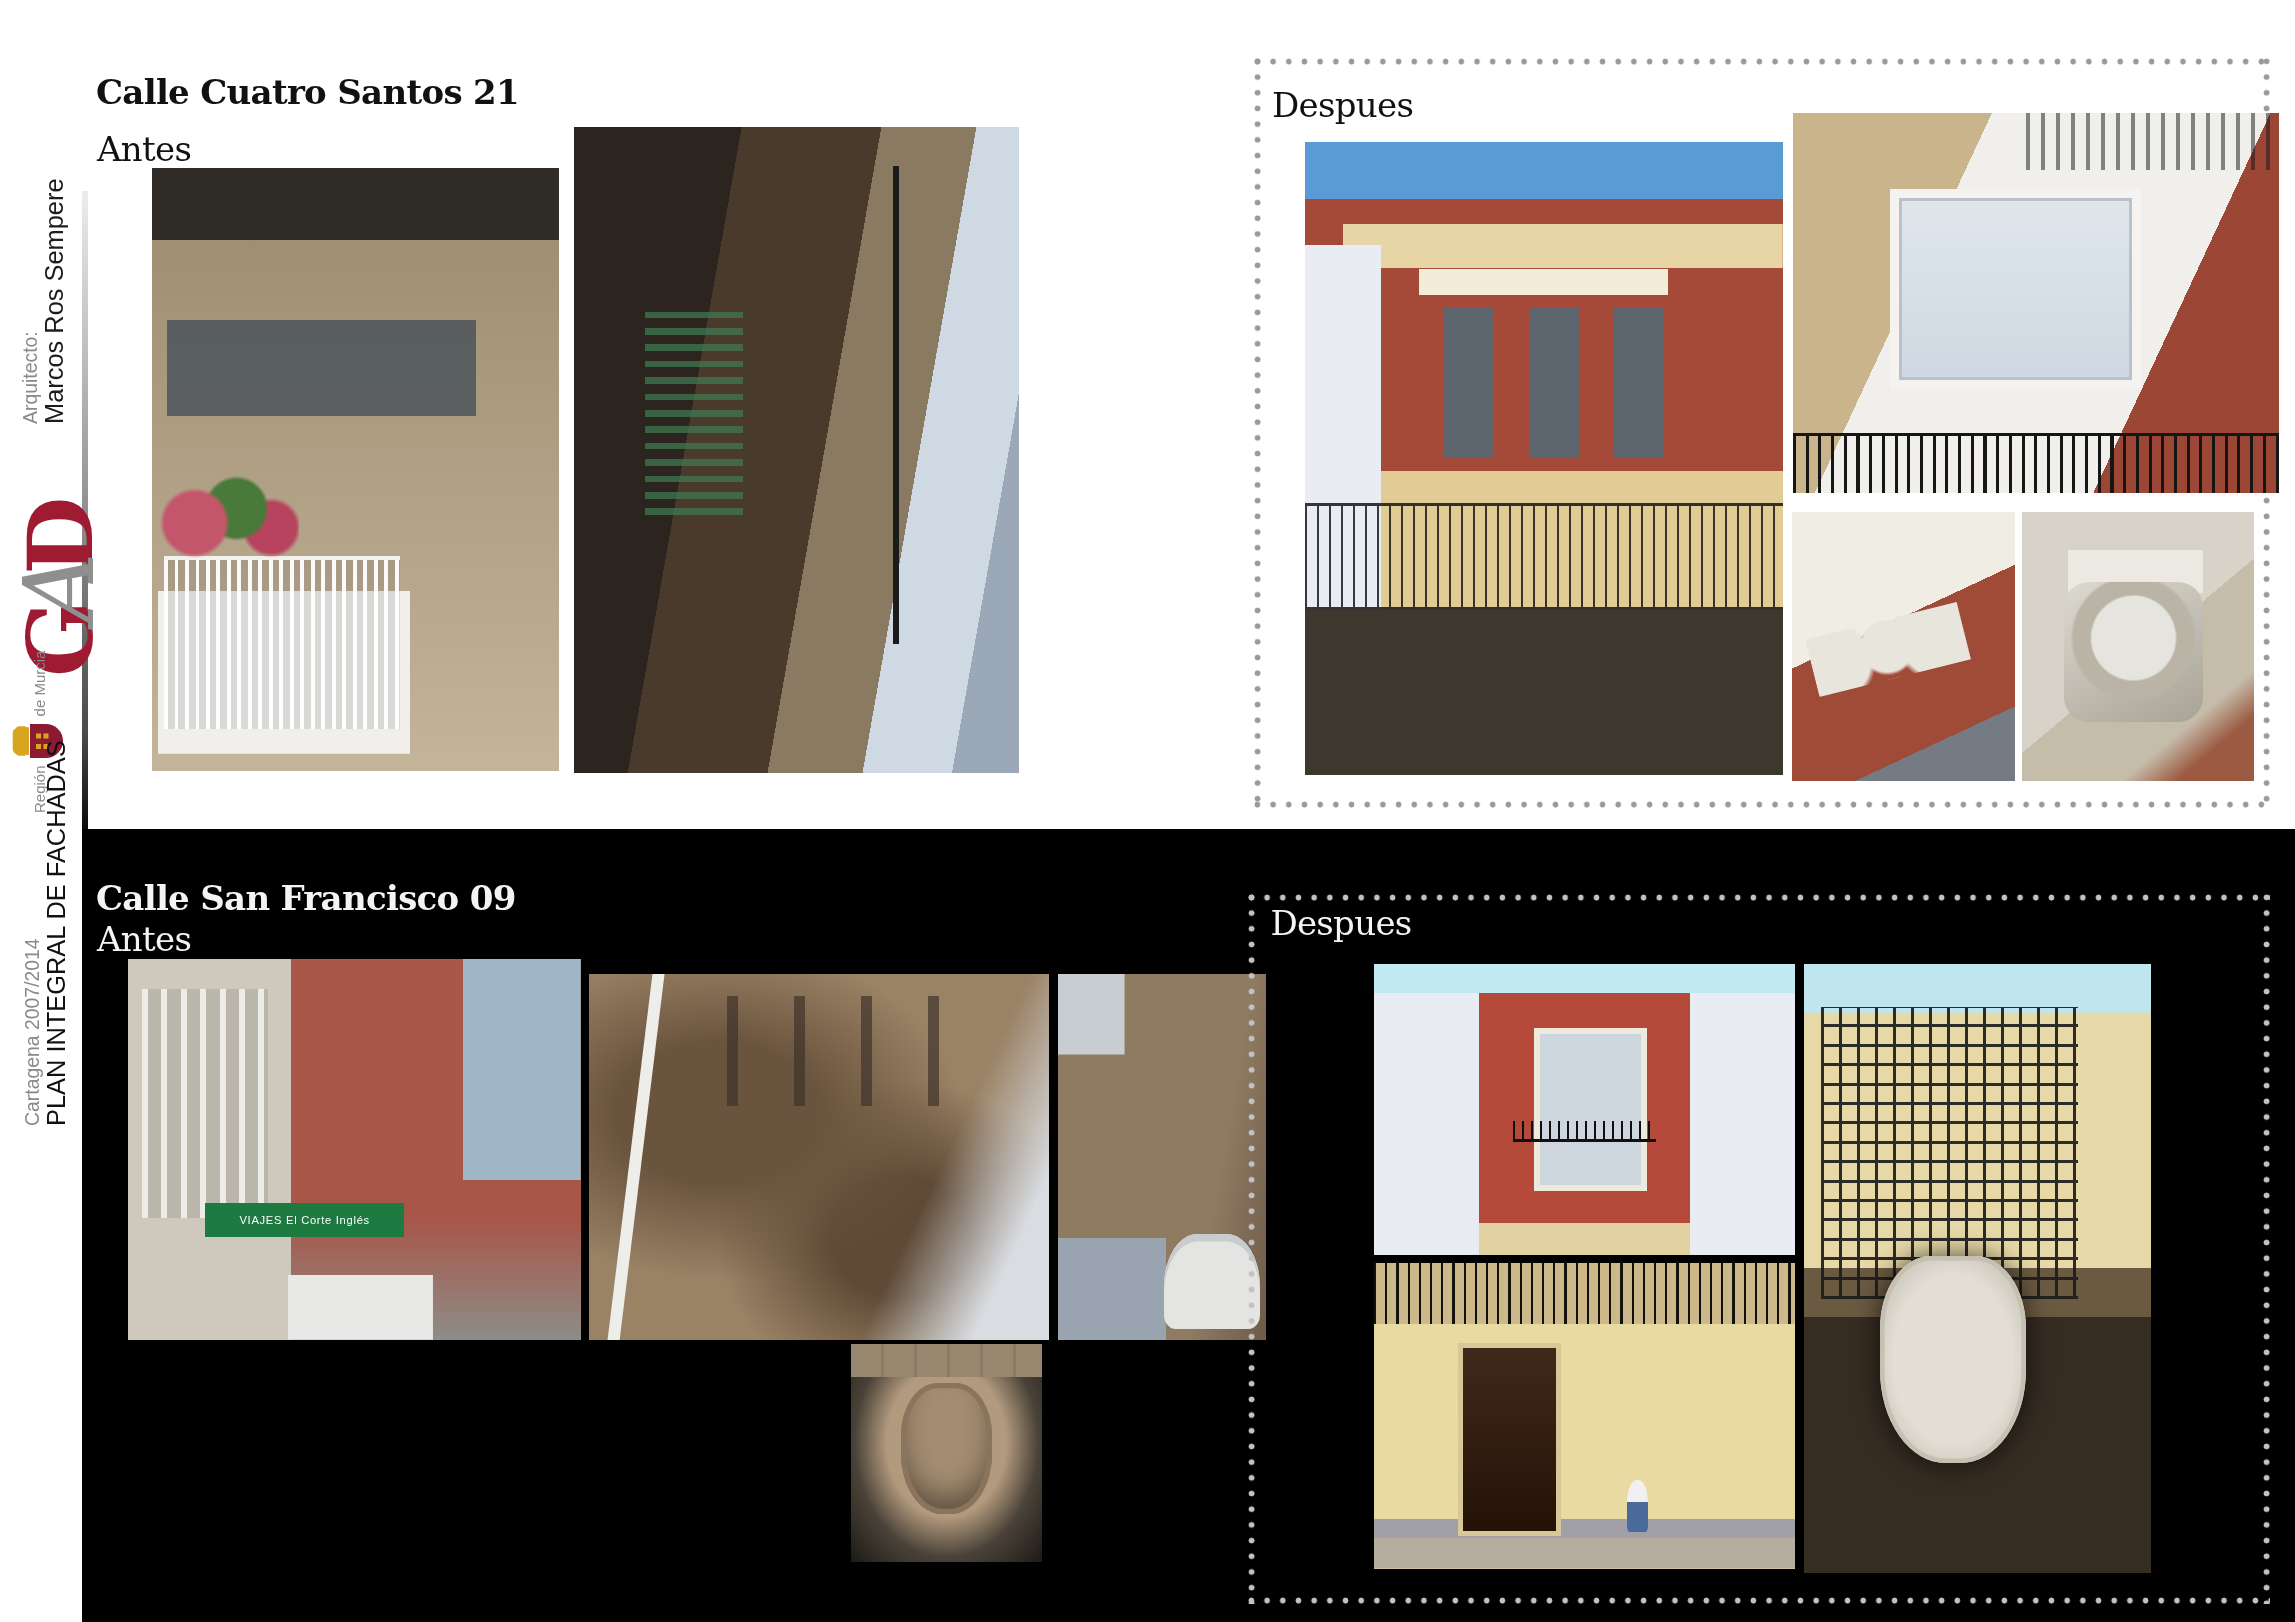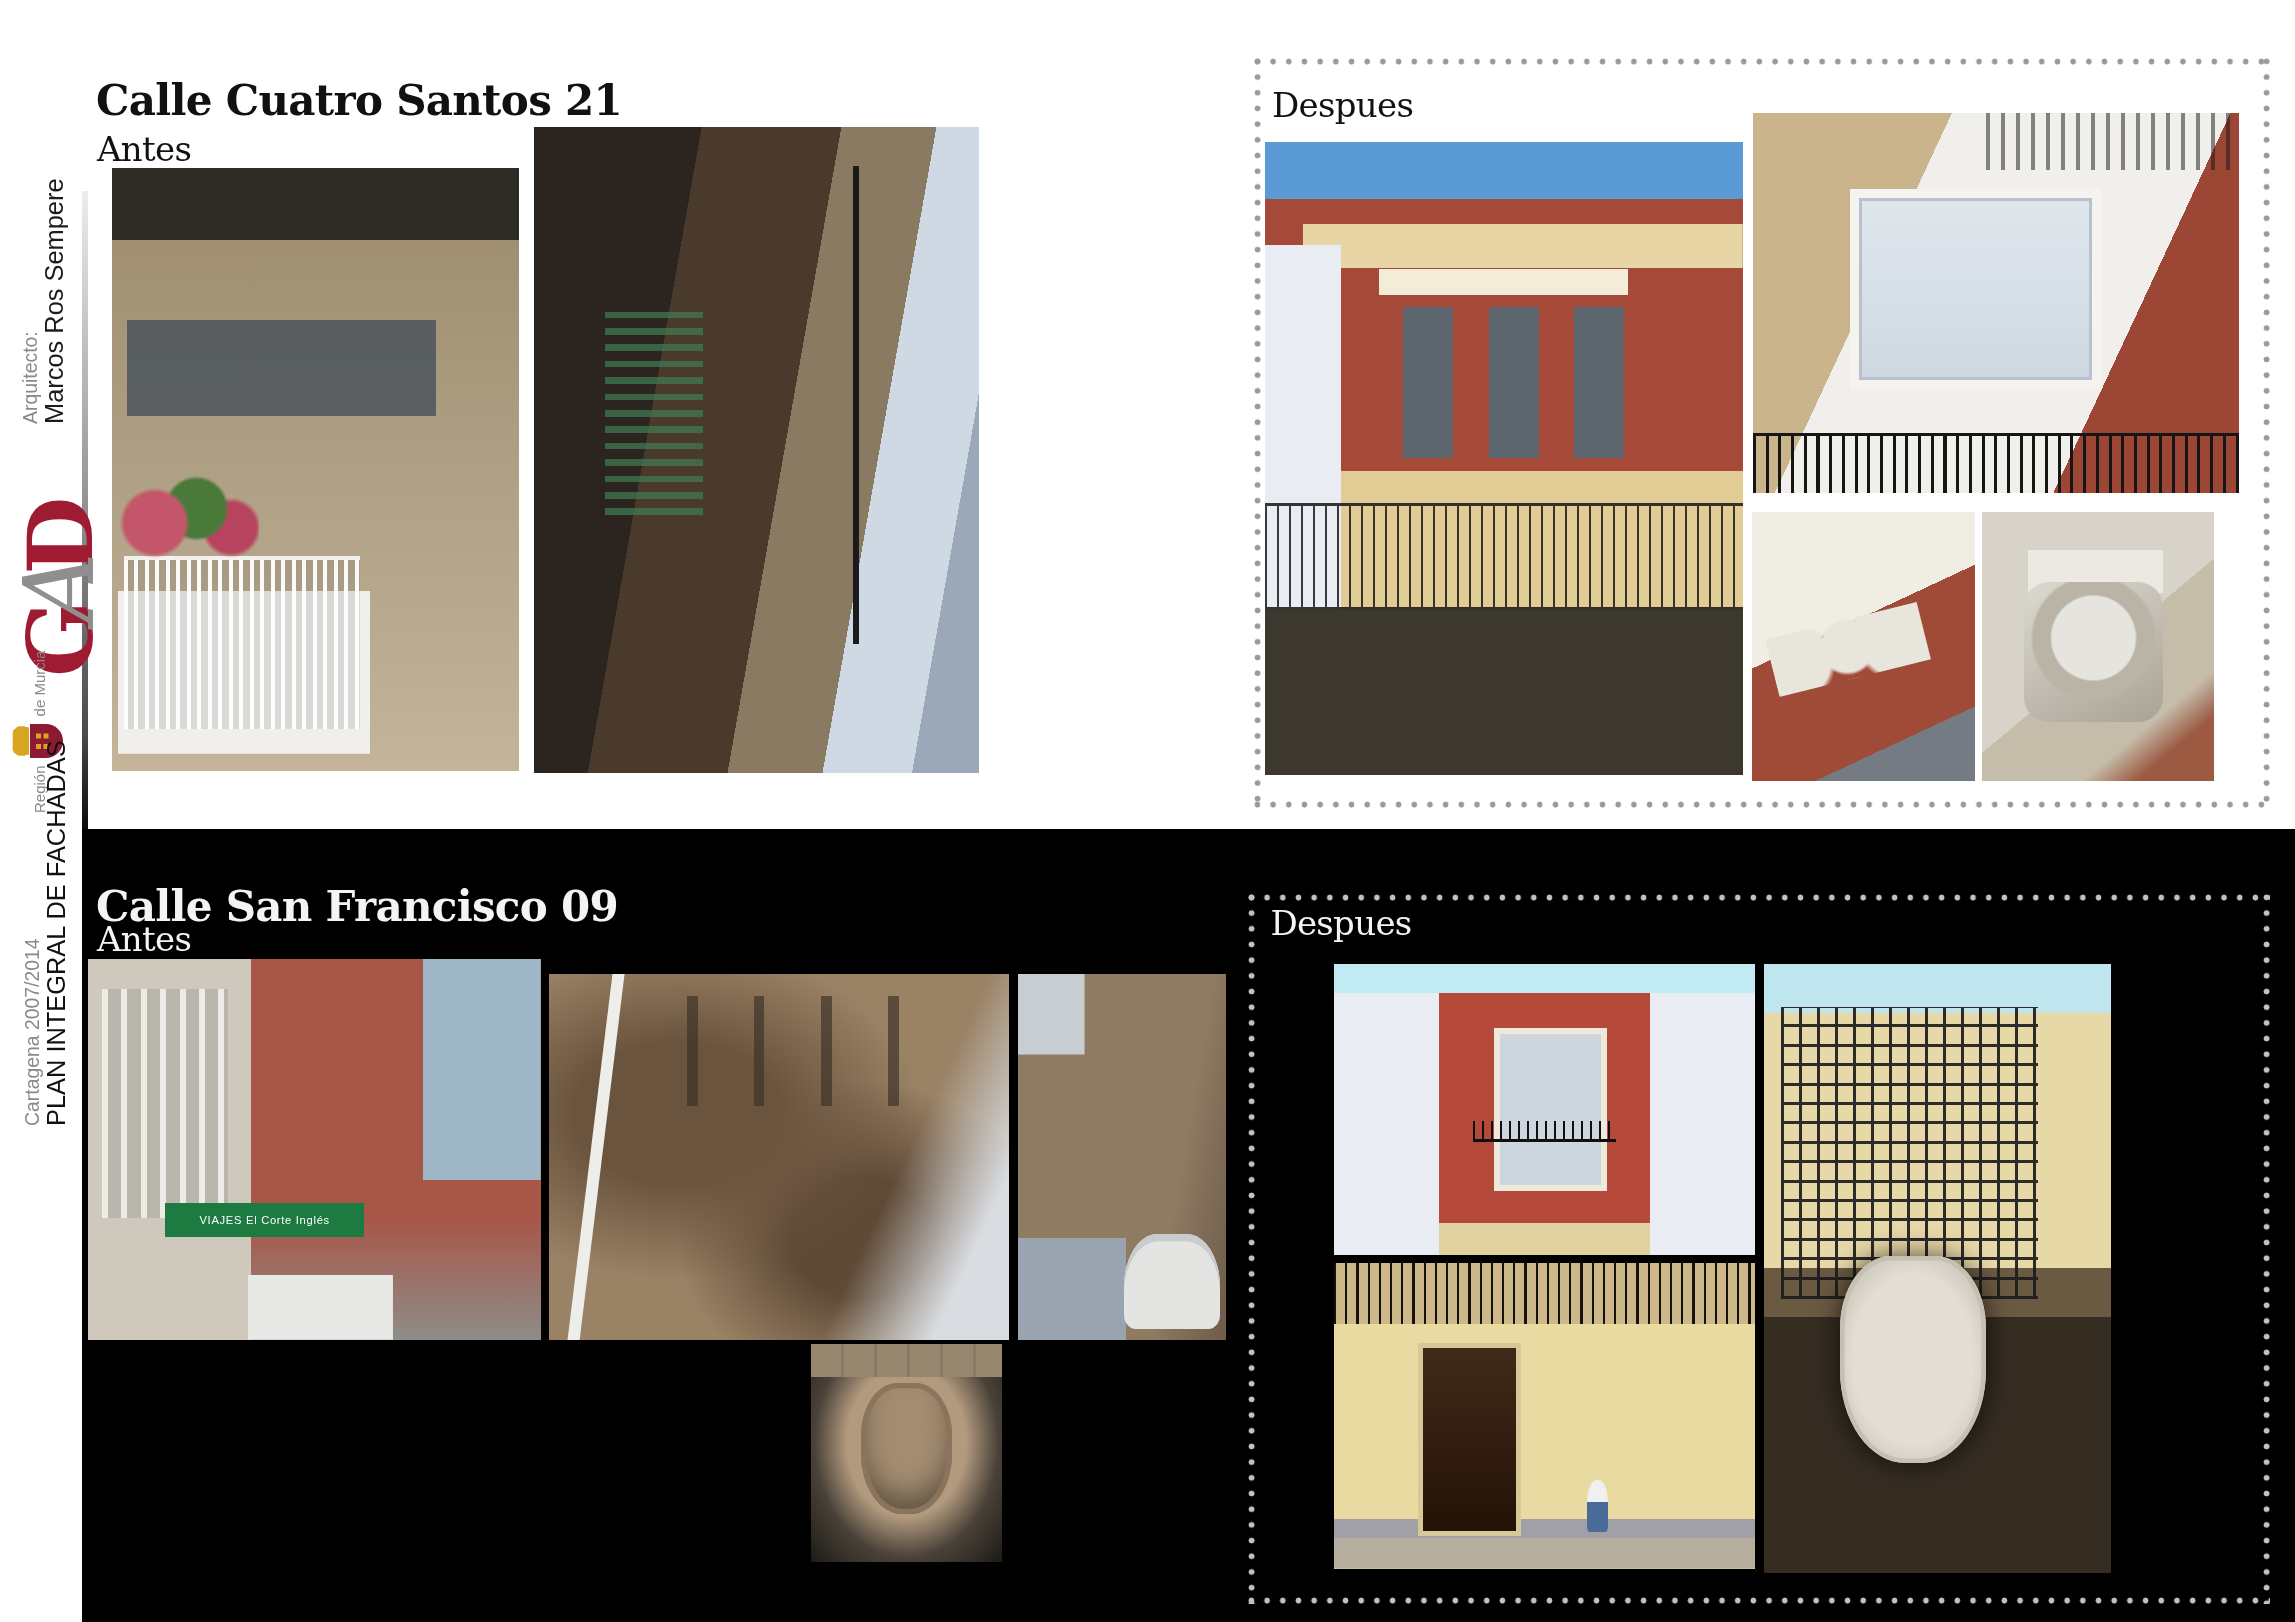--- a/index.html
+++ b/index.html
@@ -2,21 +2,21 @@
 <html style="font-size:12px"><head>
 <meta charset="utf-8">
 <style>
   html,body{margin:0;padding:0;background:#444;}
   .page{position:relative;width:2295px;height:1623px;overflow:hidden;background:#ffffff;
         font-family:"Liberation Sans","DejaVu Sans",sans-serif;}
   .abs{position:absolute;}
 
   
   .slab{font-family:"DejaVu Serif","Liberation Serif",serif;letter-spacing:-0.7px;color:#111;}
-  .sec-title{font-size:42px;line-height:1;}
+  .sec-title{font-size:34px;line-height:1;}
   .sec-label{font-size:34px;line-height:1;}
   .on-dark{color:#f4f4f4;}
 
   
   .sidebar{left:0;top:0;width:82px;height:1623px;background:#ffffff;z-index:5;}
   .rot{transform-origin:0 0;transform:rotate(-90deg) translateX(-100%);white-space:nowrap;}
   .arch-label{font-size:19.4px;color:#8a8a8a;line-height:1.15;}
   .arch-name{font-size:25.4px;color:#1c1c1c;line-height:1.1;}
   .plan-era{font-size:19.4px;color:#8a8a8a;line-height:1.15;}
   .plan-name{font-size:25.4px;color:#111;line-height:1.1;letter-spacing:0;}
@@ -45,21 +45,21 @@
   
   .dotted-box{--dot:#9a9a9a;}
   .dots-h{position:absolute;height:6.7px;
     background-image:radial-gradient(circle at 3.4px 3.4px,var(--dot) 2.5px,transparent 3.2px);
     background-size:15.7px 6.7px;background-repeat:repeat-x;}
   .dots-v{position:absolute;width:6.7px;
     background-image:radial-gradient(circle at 3.4px 3.4px,var(--dot) 2.5px,transparent 3.2px);
     background-size:6.7px 15.7px;background-repeat:repeat-y;}
 
   
-  .photo{position:absolute;overflow:hidden;background:#777;}
+  .photo{position:absolute;overflow:hidden;background:#777;margin-left:40px;}
   .photo::before,.photo::after{content:"";position:absolute;}
 
   [data-photo="a1"]{background:
     linear-gradient(#2f2b26,#2f2b26) 0 0/100% 12% no-repeat,
     linear-gradient(#46505acc,#46505acc) 15% 30%/76% 16% no-repeat,
     linear-gradient(#f0efec,#f0efec) 4% 96%/62% 27% no-repeat,
     linear-gradient(to bottom,var(--c1),var(--c2));}
   [data-photo="a1"]::before{left:3%;bottom:7%;width:58%;height:28%;
     background:repeating-linear-gradient(90deg,rgba(255,255,255,.95) 0 3.7px,rgba(90,90,90,.15) 3.7px 10.5px);
     border-top:4.5px solid #f2f1ee;}

